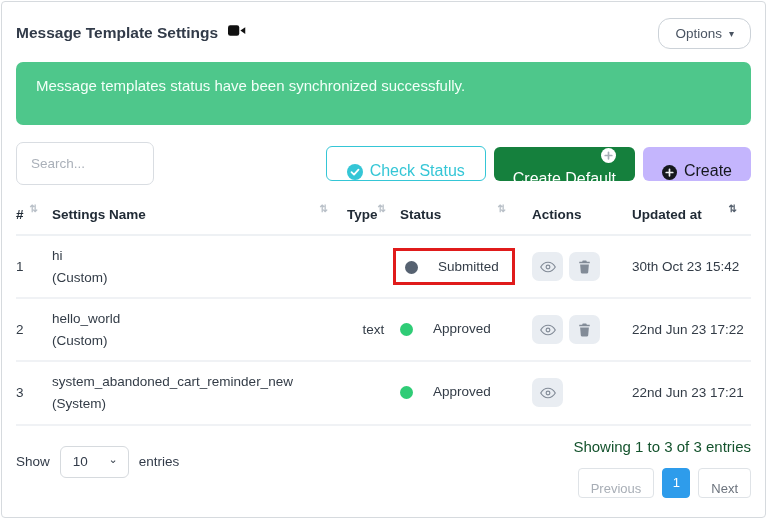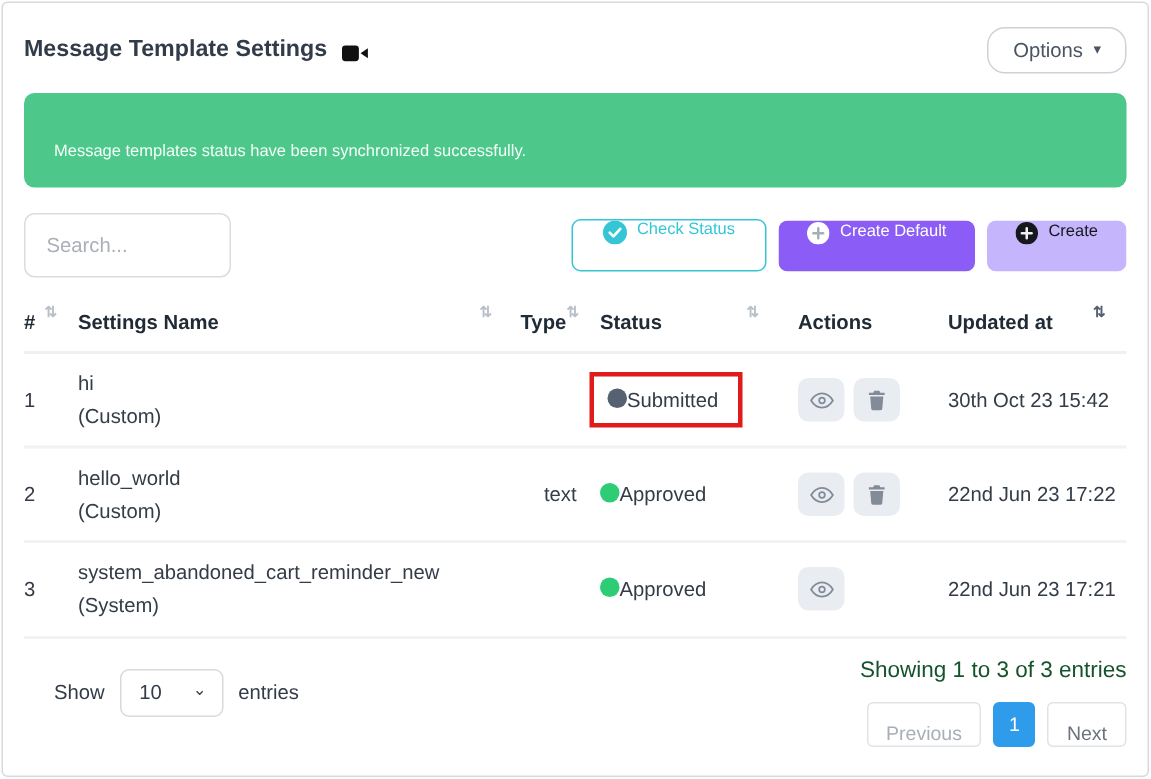--- a/index.html
+++ b/index.html
@@ -6,51 +6,51 @@
   html, body { width: 767px; height: 519px; background: #fff; }
   body { font-family: "Liberation Sans", sans-serif; color: #2f3a4a; }
   .card {
     width: 765px; height: 517px; margin: 1px;
     border: 1px solid #d6dade; border-radius: 4px;
     background: #fff; padding: 12px 14px 18px 14px;
     display: flex; flex-direction: column;
   }
   
   .page-header { display: flex; align-items: center; justify-content: space-between; height: 38px; }
-  .title-wrap { display: flex; align-items: flex-end; gap: 10px; }
+  .title-wrap { display: flex; align-items: flex-start; gap: 10px; }
   .page-title { font-size: 15.5px; font-weight: bold; color: #323b49; }
   .video-icon svg { display: block; fill: #111; }
   .options-btn {
     border: 1px solid #ccd2d8; background: #fff; border-radius: 12px;
     padding: 7px 16px; font-size: 13.5px; color: #4a5462; cursor: pointer;
     display: flex; align-items: center; gap: 7px; font-family: inherit;
   }
   .caret { font-size: 10px; color: #4a5462; }
   
   .alert {
     margin-top: 10px; border-radius: 7px; padding: 11px 20px 13px 20px;
     background: #4ec78b; color: #fff; min-height: 63px;
   }
   .alert-title { font-size: 19px; font-weight: bold; letter-spacing: .2px; }
-  .alert-msg { font-size: 11px; margin-top: 22px; color: #f2fff8; }
+  .alert-msg { font-size: 15px; margin-top: 4px; color: #f2fff8; }
   
   .toolbar { margin-top: 17px; display: flex; align-items: center; justify-content: space-between; }
   .search-input {
     width: 138px; height: 43px; border: 1px solid #d9dde2; border-radius: 7px;
     padding: 0 14px; font-size: 13.5px; color: #3a434f; outline: none; font-family: Liberation Sans, sans-serif;
   }
   .search-input::placeholder { color: #aab0b9; }
   .btn-group { display: flex; align-items: center; gap: 8px; }
   .tb-btn {
-    height: 34px; border-radius: 6px; font-size: 11px; cursor: pointer;
-    display: flex; align-items: flex-start; gap: 7px; padding: 0 16px;
+    height: 34px; border-radius: 6px; font-size: 16px; cursor: pointer;
+    display: flex; align-items: flex-end; gap: 7px; padding: 0 16px;
     border: 1px solid transparent; font-family: inherit;
   }
   .btn-check { background: #fff; border: 1px solid #35c6d6; color: #35c6d6; padding: 0 20px; height: 35px; }
-  .btn-graysolid { background: #8b5cf6; color: #fff; padding: 0 18px; }
+  .btn-graysolid { background: #15803d; color: #fff; padding: 0 18px; flex-direction: column; }
   .btn-light { background: #c4b5fd; color: #15181d; padding: 0 18px; }
   .tb-btn svg { display: block; }
   
   .table { margin-top: 12px; }
   .t-row {
     display: grid;
     grid-template-columns: 36px 290px 58px 120px 112px 1fr;
     align-items: center;
   }
   .t-head { border-bottom: 2px solid #eef1f4; padding: 10px 0 12px 0; }
@@ -59,35 +59,35 @@
     display: flex; align-items: flex-start; justify-content: space-between; padding-right: 14px;
   }
   .sort-icon { font-size: 10px; color: #b9c0c8; line-height: 1; margin-top: -3px; cursor: pointer; }
   .sort-icon.active { color: #55606e; }
   .th-type { padding-left: 5px; }
   .th-actions { padding-left: 12px; }
   .t-body-row { border-bottom: 2px solid #f0f2f5; padding: 9px 0; min-height: 57px; }
   .td { font-size: 13.5px; color: #333c47; }
   .cell-name { line-height: 1.6; }
   .cell-type { padding-left: 5px; text-align: center; }
-  .status-badge { display: inline-flex; align-items: flex-start; gap: 0; white-space: nowrap; }
+  .status-badge { display: inline-flex; align-items: flex-end; gap: 20px; white-space: nowrap; }
   .dot { width: 13px; height: 13px; border-radius: 50%; display: inline-block; flex: none; }
   .annotation-box {
     display: inline-flex; border: 3px solid #e01b1b;
     padding: 8px 13px 8px 9px; margin-left: -7px; background: transparent;
   }
   .actions-cell { display: flex; gap: 6px; padding-left: 12px; }
   .icon-btn {
     width: 31px; height: 29px; border: none; border-radius: 7px;
     background: #e9edf2; display: flex; align-items: center; justify-content: center; cursor: pointer;
   }
   .icon-btn svg { display: block; }
   
   .table-footer { margin-top: 12px; display: flex; justify-content: space-between; align-items: flex-start; }
-  .show-group { display: flex; align-items: center; gap: 10px; font-size: 13.5px; color: #323b49; margin-top: 8px; margin-left: 20px; }
+  .show-group { display: flex; align-items: center; gap: 10px; font-size: 13.5px; color: #323b49; margin-top: 8px; }
   .page-size-select {
     width: 69px; height: 32px; border: 1px solid #d6dade; border-radius: 6px;
     display: flex; align-items: center; justify-content: space-between;
     padding: 0 10px 0 12px; font-size: 13.5px; color: #323b49; cursor: pointer; background: #fff;
   }
   .chev { font-size: 11px; color: #3a434f; margin-top: -4px; }
   .right-footer { display: flex; flex-direction: column; align-items: flex-end; gap: 13px; }
   .summary { font-size: 15px; color: #14532d; margin-top: 0; }
   .pagination { display: flex; gap: 8px; align-items: center; }
   .page-btn {

